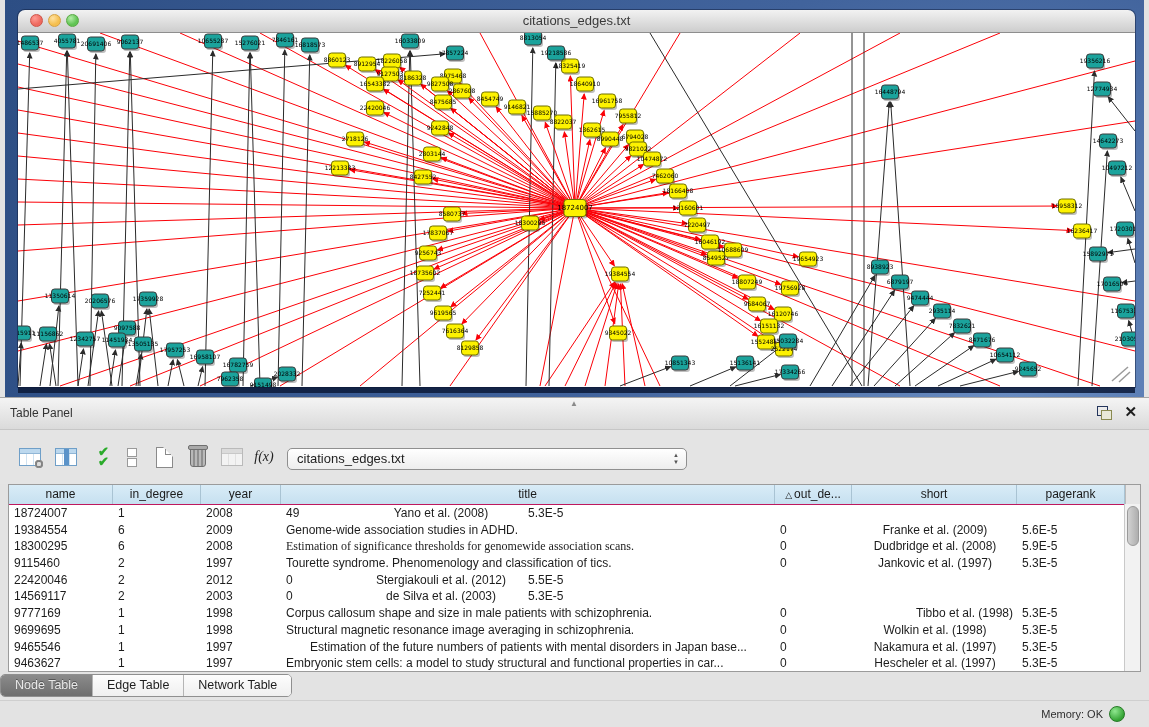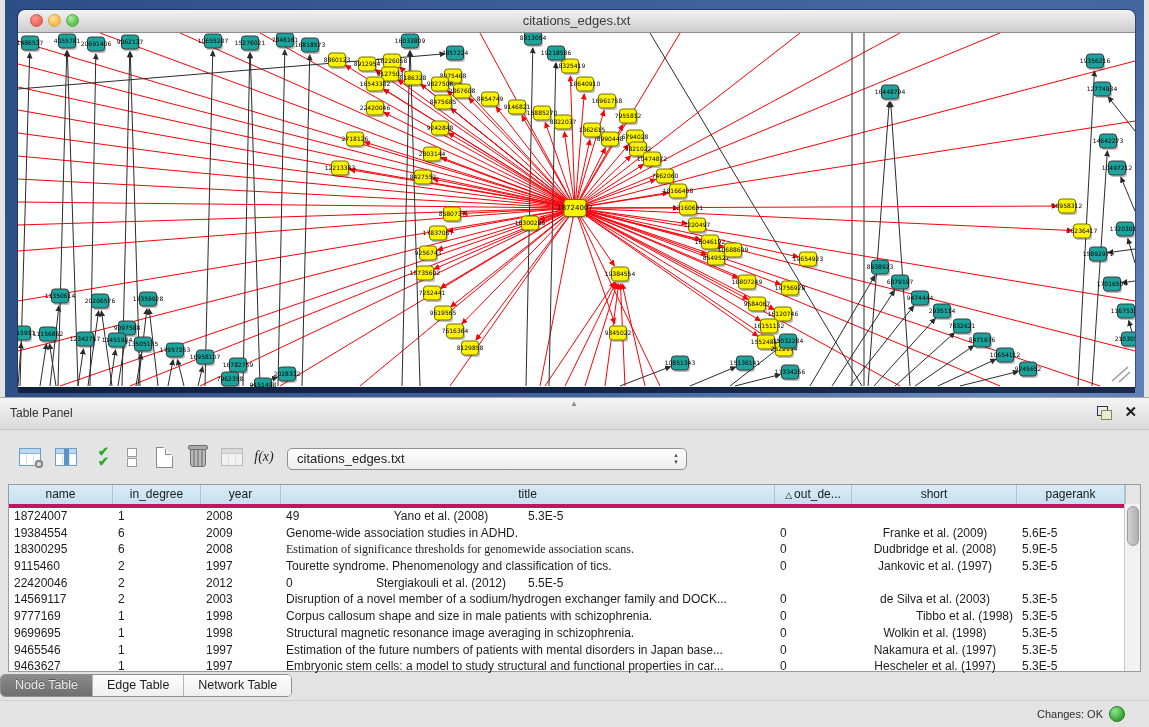--- a/index.html
+++ b/index.html
@@ -74,21 +74,21 @@
     position:absolute;left:287px;top:18px;width:400px;height:22px;box-sizing:border-box;
     background:linear-gradient(#fff,#ededed);border:1px solid #8f8f8f;border-radius:5px;
     font-size:13px;color:#222;line-height:20px;padding-left:9px;cursor:pointer;
   }
   #combo-stepper{position:absolute;right:7px;top:3px;font-size:6px;line-height:7px;color:#555;text-align:center}
   
   #tbl{
     position:absolute;left:8px;top:484px;width:1133px;height:188px;box-sizing:border-box;
     background:#fff;border:1px solid #9b9b9b;
   }
-  #tbl-head{display:flex;height:19px;border-bottom:4px solid #be185d}
+  #tbl-head{display:flex;height:19px;border-bottom:1px solid #be185d}
   .hcell{
     box-sizing:border-box;height:19px;line-height:18px;text-align:center;
     background:linear-gradient(#d9ecf7,#c6e0f0);border-right:1px solid #a9c3d3;
     font-size:12px;color:#1a1a1a;overflow:hidden;white-space:nowrap;cursor:pointer;
   }
   .hcorner{flex:1;background:#e6e6e6;border-left:1px solid #bbb}
   .sortmark{font-size:9px;margin-right:2px}
   #tbl-body{position:relative}
   .trow{display:flex;height:16.7px;font-size:12px;color:#1c1c1c;cursor:default}
   .tcell{box-sizing:border-box;padding:1px 4px 0 5px;overflow:hidden;white-space:nowrap;line-height:15px}
@@ -725,21 +725,20 @@
         <div class="tcell" style="width: 88px;">2</div>
         <div class="tcell" style="width: 80px;">2012</div>
         <div class="tcell" style="width: 77px;">0</div>
         <div class="tcell center" style="width: 165px;">Stergiakouli et al. (2012)</div>
         <div class="tcell" style="width: 108px;">5.5E-5</div>
       </div>
       <div class="trow">
         <div class="tcell" style="width: 104px;">14569117</div>
         <div class="tcell" style="width: 88px;">2</div>
         <div class="tcell" style="width: 80px;">2003</div>
-        <div class="tcell" style="width: 494px;">Disruption of a novel member of a sodium/hydrogen exchanger family and DOCK...</div>
         <div class="tcell" style="width: 77px;">0</div>
         <div class="tcell center" style="width: 165px;">de Silva et al. (2003)</div>
         <div class="tcell" style="width: 108px;">5.3E-5</div>
       </div>
       <div class="trow">
         <div class="tcell" style="width: 104px;">9777169</div>
         <div class="tcell" style="width: 88px;">1</div>
         <div class="tcell" style="width: 80px;">1998</div>
         <div class="tcell" style="width: 494px;">Corpus callosum shape and size in male patients with schizophrenia.</div>
         <div class="tcell" style="width: 77px;">0</div>
@@ -752,21 +751,21 @@
         <div class="tcell" style="width: 80px;">1998</div>
         <div class="tcell" style="width: 494px;">Structural magnetic resonance image averaging in schizophrenia.</div>
         <div class="tcell" style="width: 77px;">0</div>
         <div class="tcell center" style="width: 165px;">Wolkin et al. (1998)</div>
         <div class="tcell" style="width: 108px;">5.3E-5</div>
       </div>
       <div class="trow">
         <div class="tcell" style="width: 104px;">9465546</div>
         <div class="tcell" style="width: 88px;">1</div>
         <div class="tcell" style="width: 80px;">1997</div>
-        <div class="tcell" style="width: 494px;">Estimation of the future numbers of patients with mental disorders in Japan base...</div>
+        <div class="tcell" style="width: 494px; text-align: center;">Estimation of the future numbers of patients with mental disorders in Japan base...</div>
         <div class="tcell" style="width: 77px;">0</div>
         <div class="tcell center" style="width: 165px;">Nakamura et al. (1997)</div>
         <div class="tcell" style="width: 108px;">5.3E-5</div>
       </div>
       <div class="trow">
         <div class="tcell" style="width: 104px;">9463627</div>
         <div class="tcell" style="width: 88px;">1</div>
         <div class="tcell" style="width: 80px;">1997</div>
         <div class="tcell" style="width: 494px;">Embryonic stem cells: a model to study structural and functional properties in car...</div>
         <div class="tcell" style="width: 77px;">0</div>
@@ -781,15 +780,15 @@
 
 <div id="tabbar">
   <div id="seg">
     <span class="seg-btn sel">Node Table</span>
     <span class="seg-btn">Edge Table</span>
     <span class="seg-btn">Network Table</span>
   </div>
 </div>
 
 <div id="statusbar">
-  <span id="mem-label">Changes: OK</span>
+  <span id="mem-label">Memory: OK</span>
   <span id="mem-dot"></span>
 </div>
 
 </body></html>

